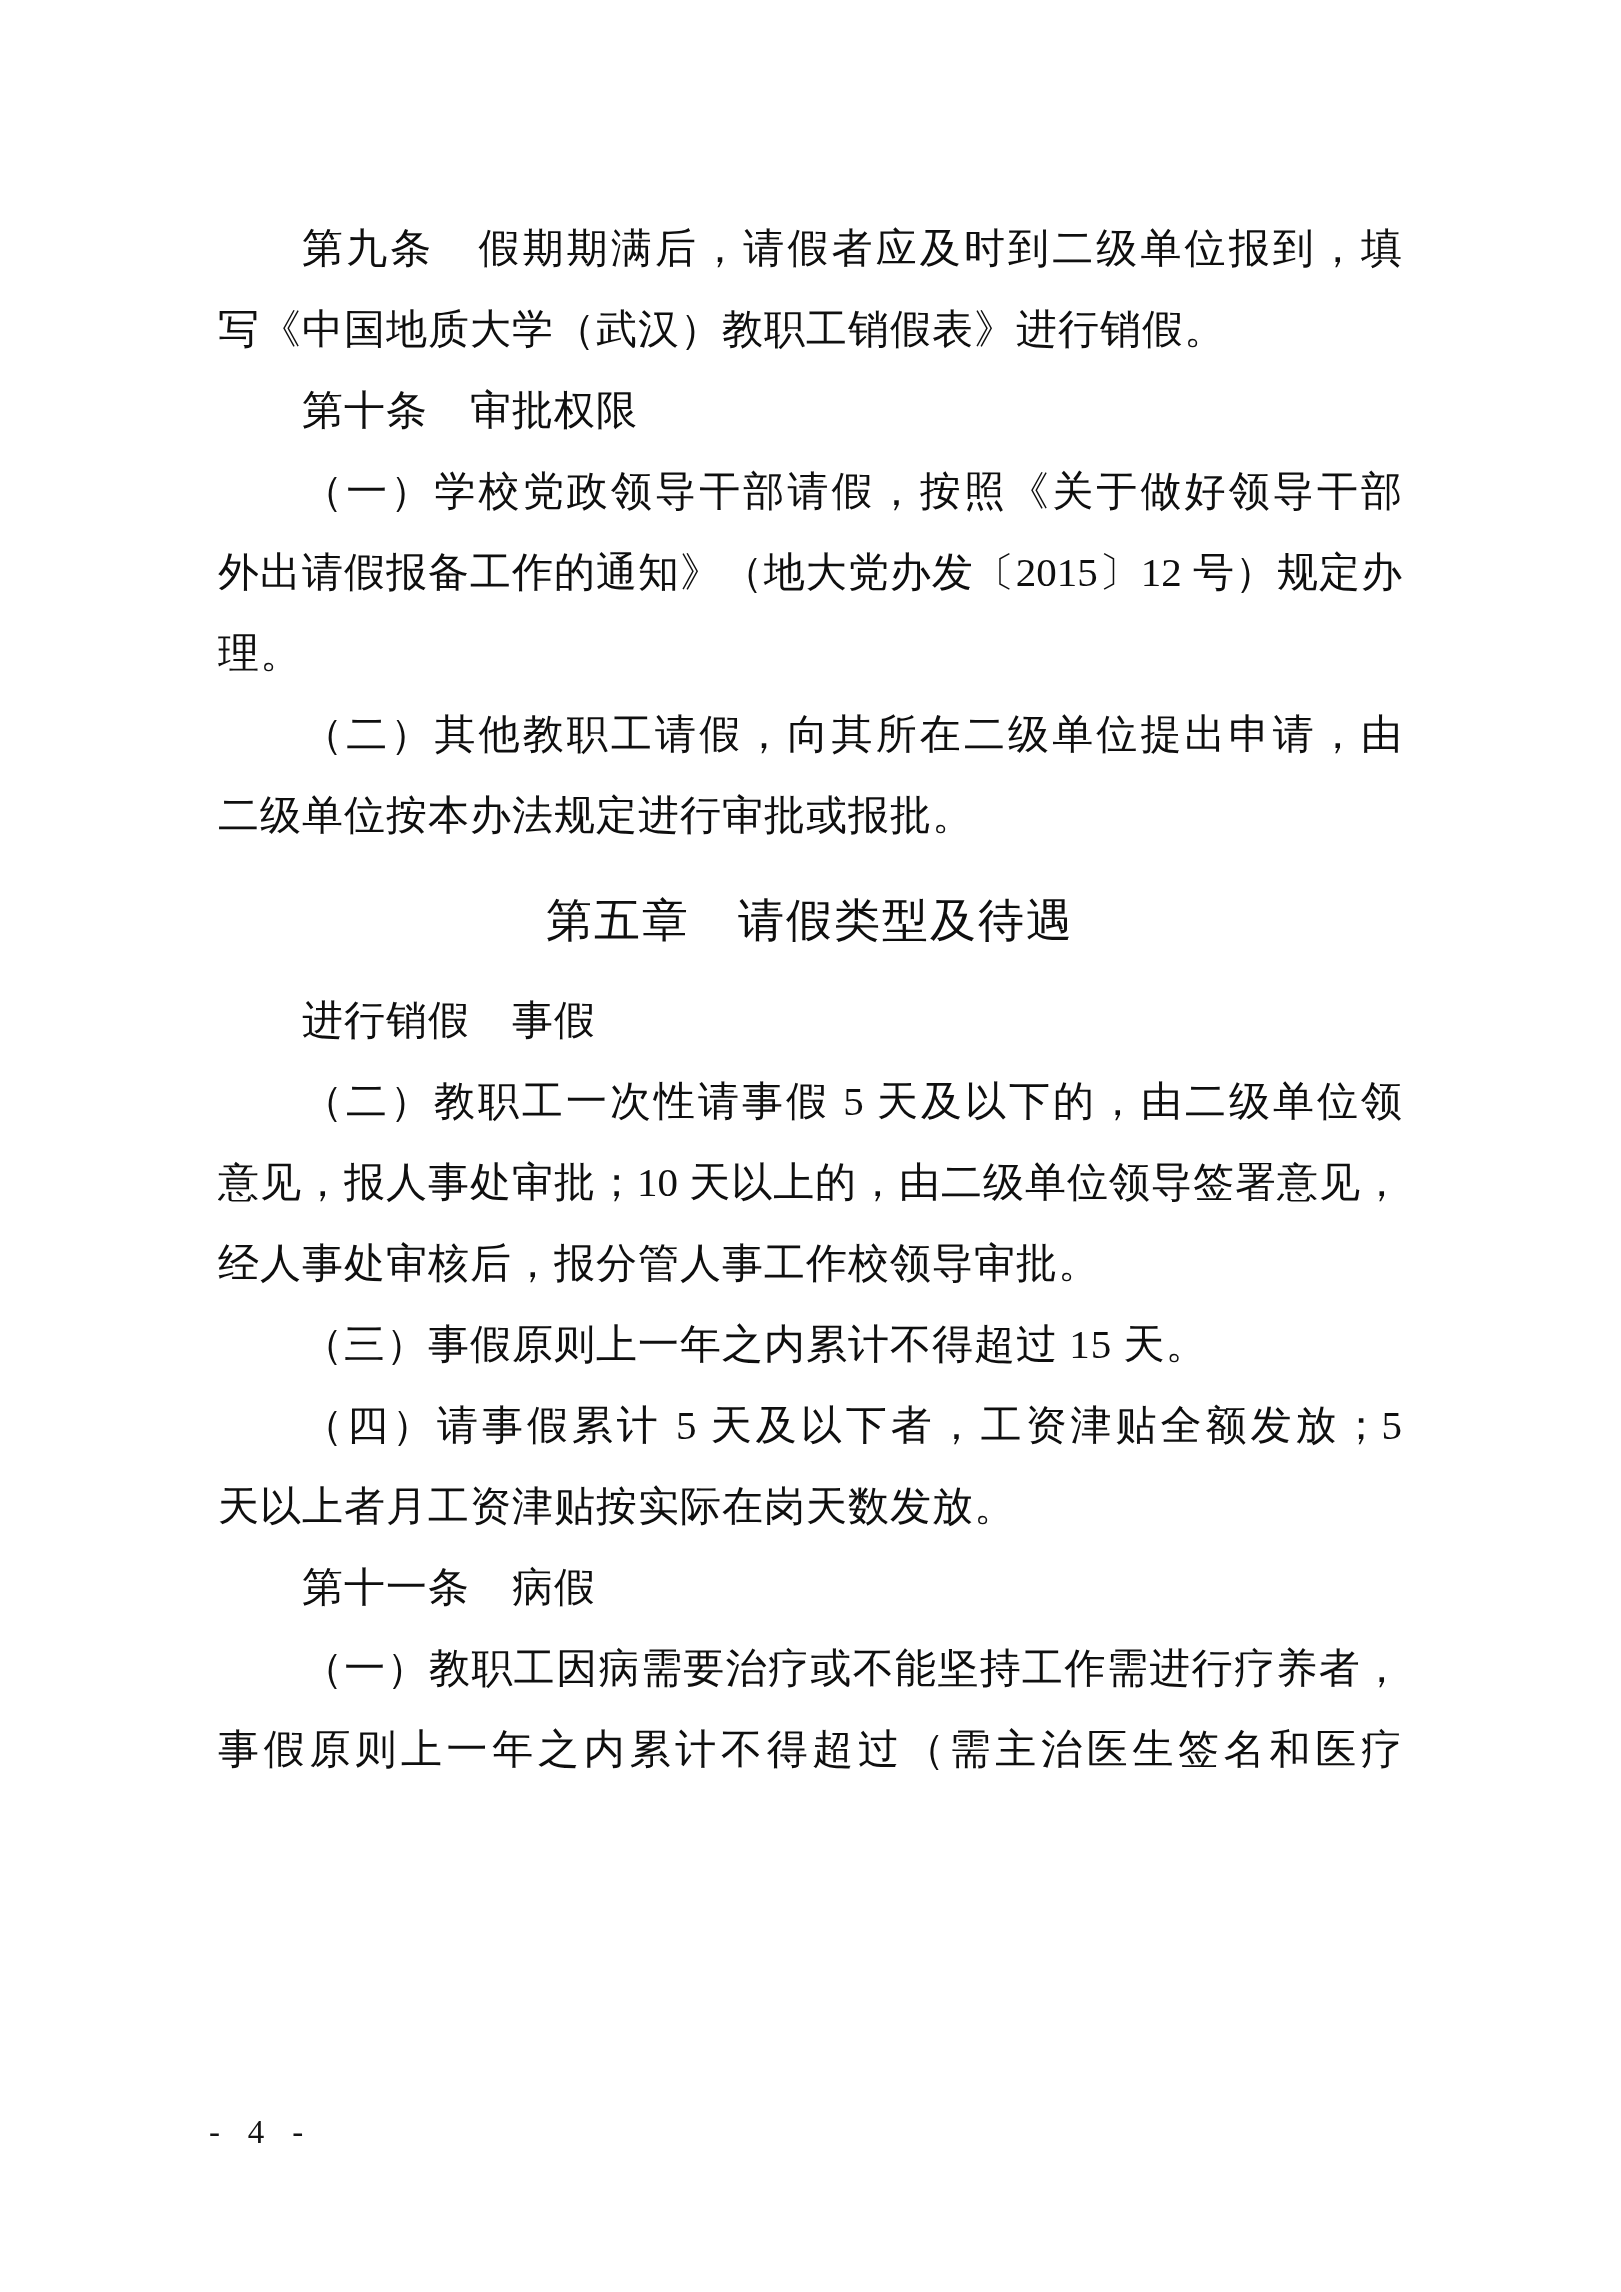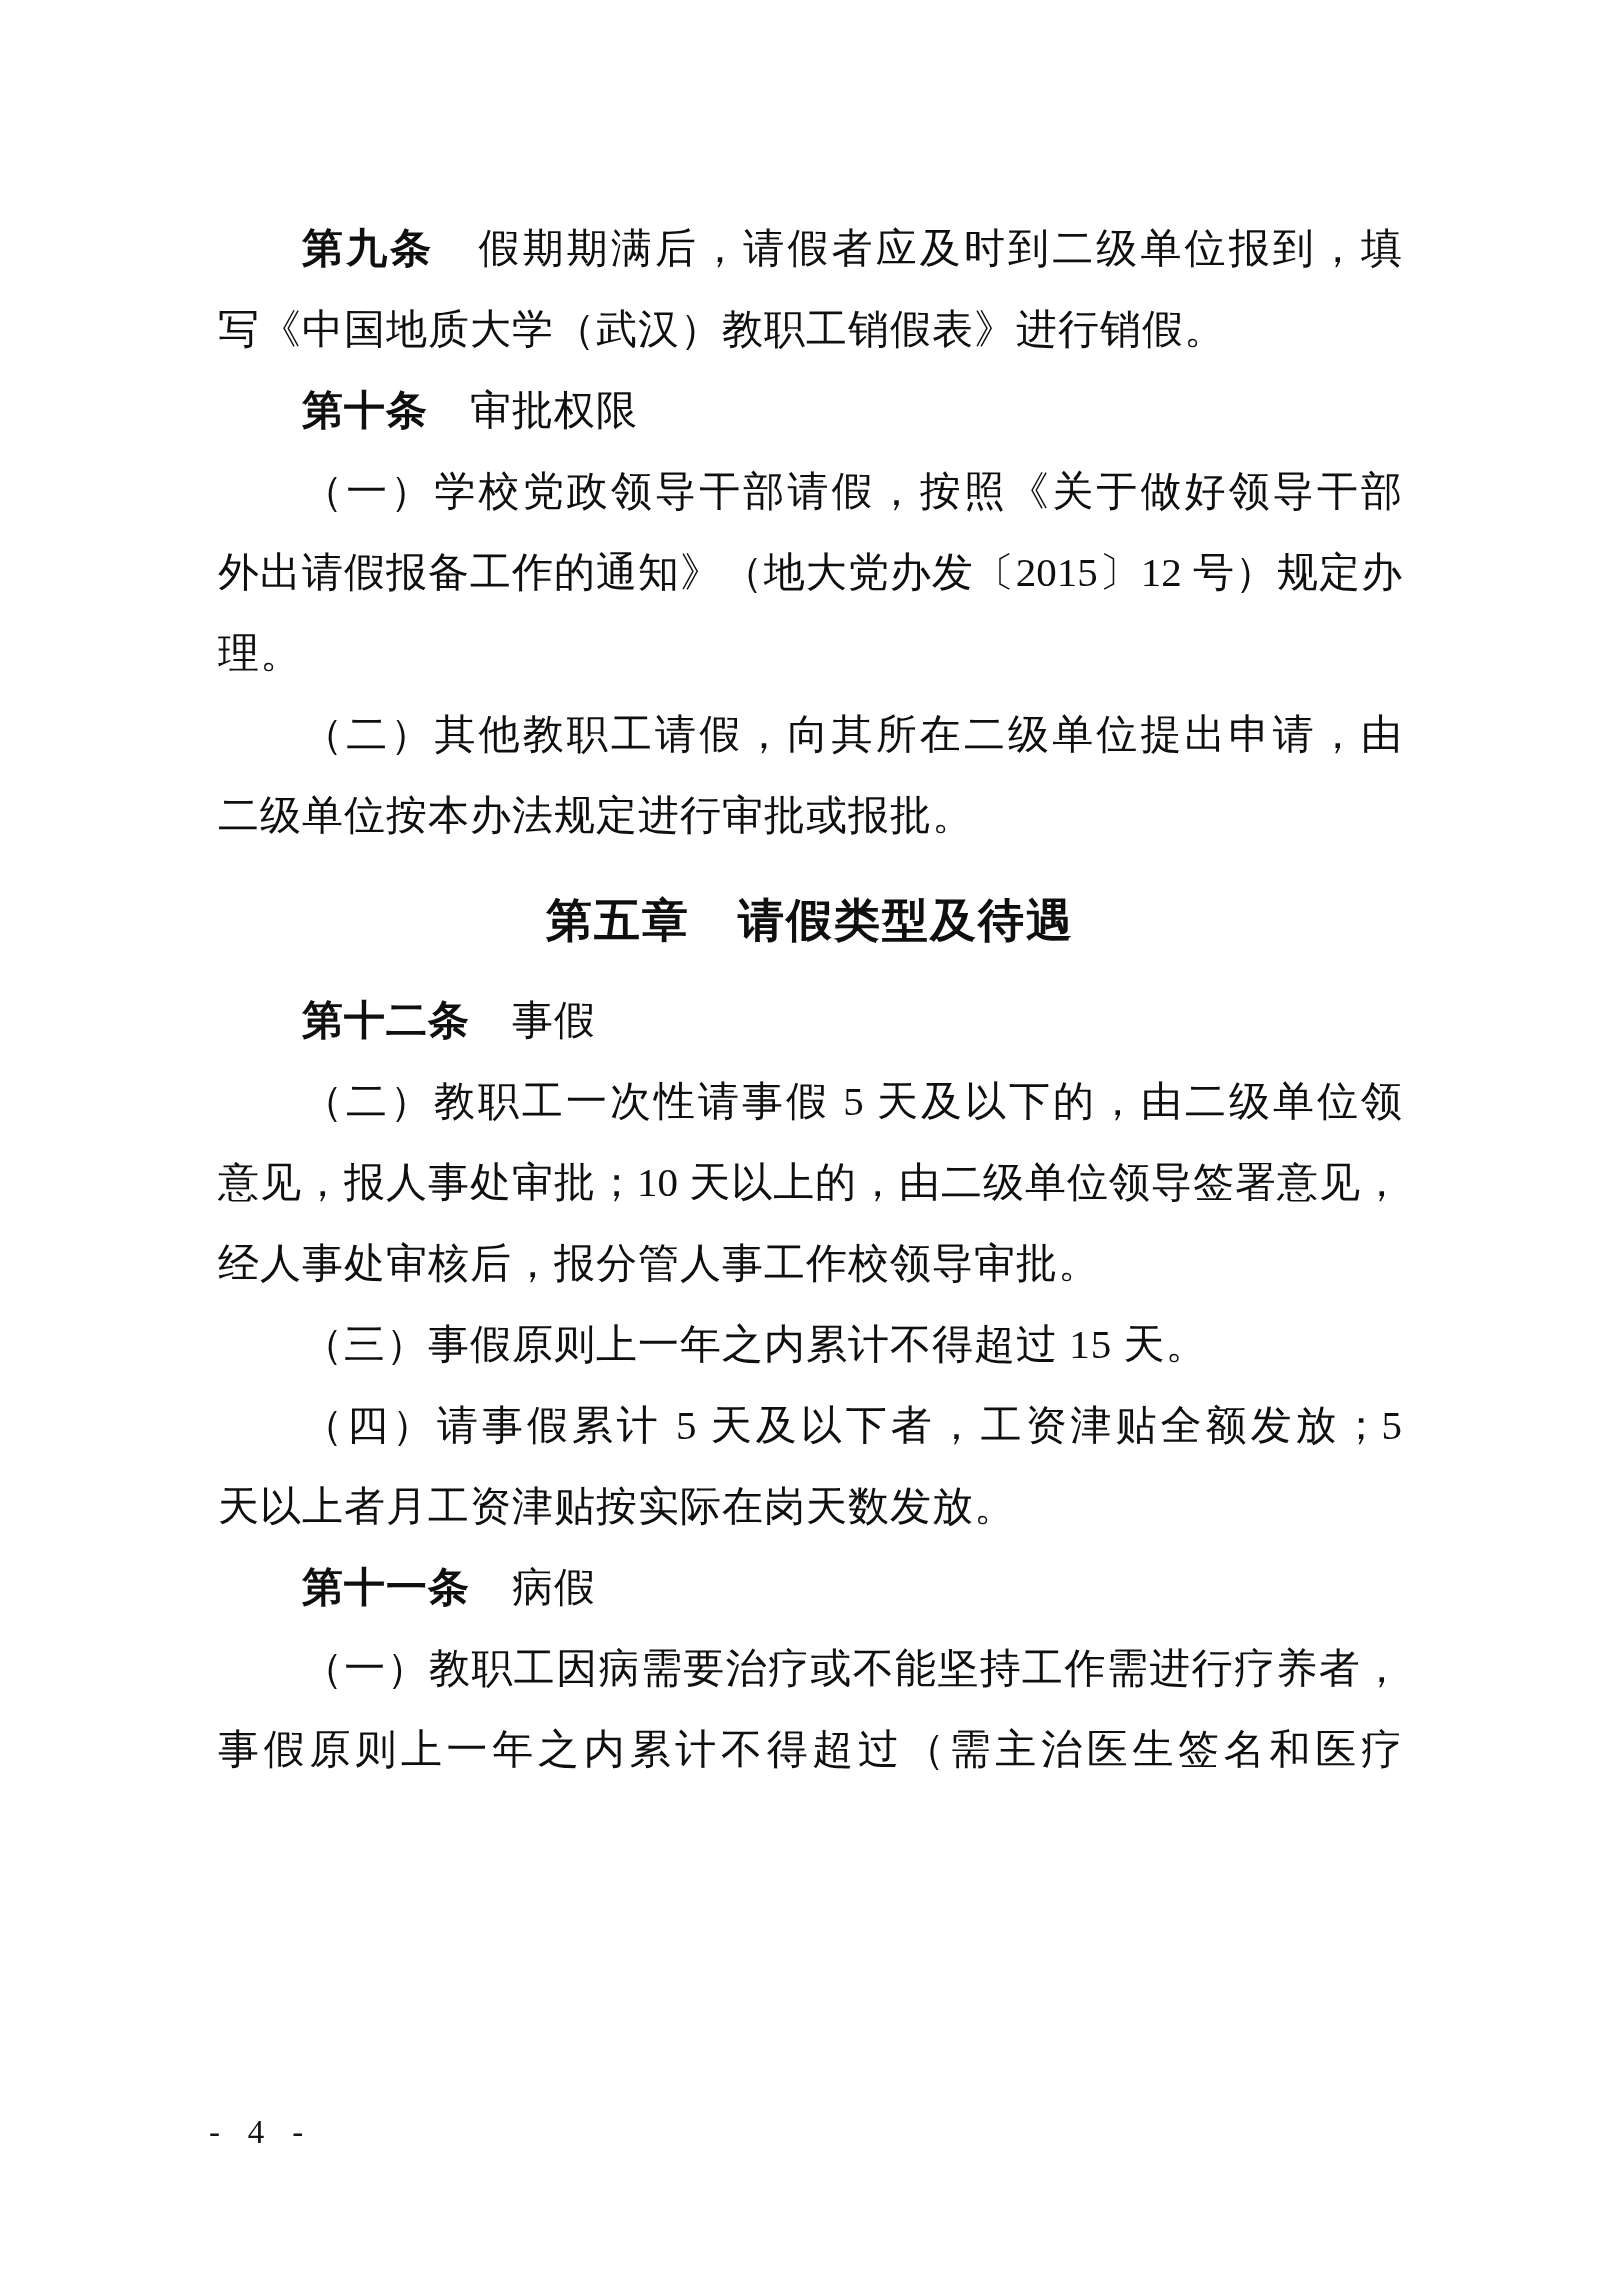--- a/index.html
+++ b/index.html
@@ -44,21 +44,21 @@
     margin: 23.5px 0 19.6px 0;
     padding-left: 0;
     text-align: center;
     text-align-last: center;
     font-size: 46px;
     font-weight: bold;
     letter-spacing: 2px;
     white-space: nowrap;
   }
   .seg.bold {
-    font-weight: bold;
+    font-weight: normal;
   }
   .footer {
     position: absolute;
     left: 209px;
     top: 2106px;
     font-size: 33px;
     line-height: 53px;
     letter-spacing: 5.9px;
     word-spacing: 7.8px;
     color: #141414;
@@ -71,21 +71,21 @@
   <div class="content">
       <div class="line indent fill"><span class="seg bold">第九条</span><span class="seg">　假期期满后，请假者应及时到二级单位报到，填</span></div>
       <div class="line"><span class="seg">写《中国地质大学（武汉）教职工销假表》进行销假。</span></div>
       <div class="line indent"><span class="seg bold">第十条</span><span class="seg">　审批权限</span></div>
       <div class="line indent fill"><span class="seg">（一）学校党政领导干部请假，按照《关于做好领导干部</span></div>
       <div class="line fill"><span class="seg">外出请假报备工作的通知》（地大党办发〔2015〕12 号）规定办</span></div>
       <div class="line"><span class="seg">理。</span></div>
       <div class="line indent fill"><span class="seg">（二）其他教职工请假，向其所在二级单位提出申请，由</span></div>
       <div class="line"><span class="seg">二级单位按本办法规定进行审批或报批。</span></div>
       <div class="line heading"><span class="seg bold">第五章　请假类型及待遇</span></div>
-      <div class="line indent"><span class="seg bold">第十二条</span><span class="seg">　事假</span></div>
+      <div class="line indent"><span class="seg bold">进行销假</span><span class="seg">　事假</span></div>
       <div class="line indent fill"><span class="seg">（二）教职工一次性请事假 5 天及以下的，由二级单位领</span></div>
       <div class="line fill"><span class="seg">意见，报人事处审批；10 天以上的，由二级单位领导签署意见，</span></div>
       <div class="line"><span class="seg">经人事处审核后，报分管人事工作校领导审批。</span></div>
       <div class="line indent"><span class="seg">（三）事假原则上一年之内累计不得超过 15 天。</span></div>
       <div class="line indent fill"><span class="seg">（四）请事假累计 5 天及以下者，工资津贴全额发放；5</span></div>
       <div class="line"><span class="seg">天以上者月工资津贴按实际在岗天数发放。</span></div>
       <div class="line indent"><span class="seg bold">第十一条</span><span class="seg">　病假</span></div>
       <div class="line indent fill"><span class="seg">（一）教职工因病需要治疗或不能坚持工作需进行疗养者，</span></div>
       <div class="line fill"><span class="seg">事假原则上一年之内累计不得超过（需主治医生签名和医疗</span></div>
     </div>

